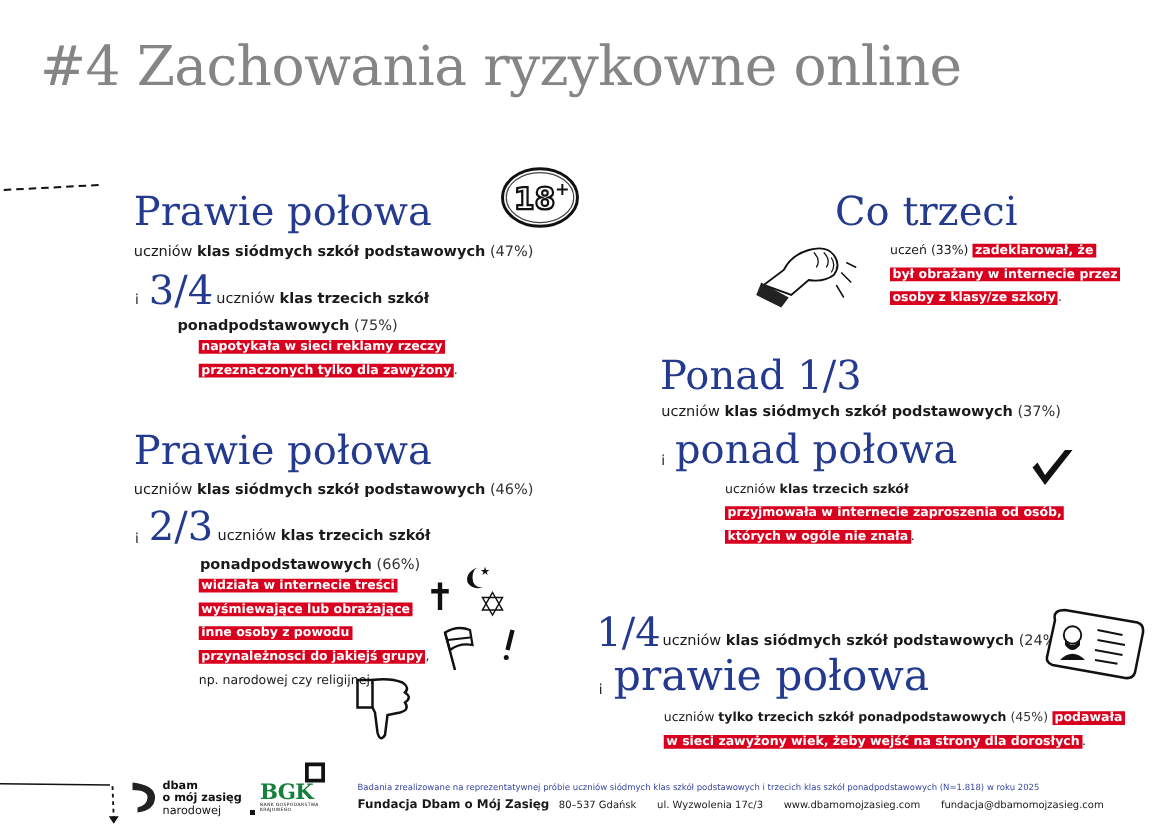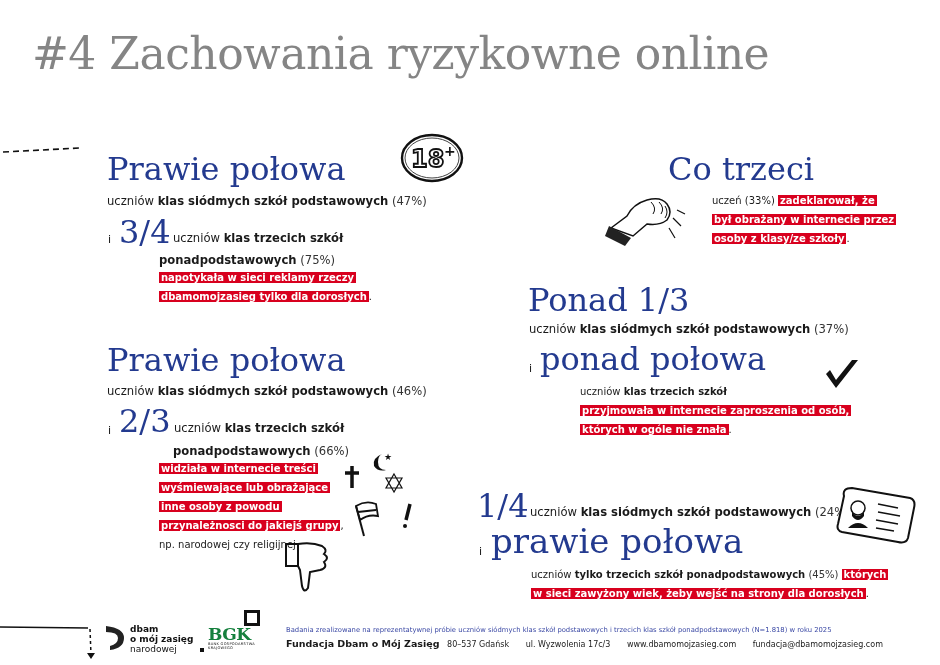--- a/index.html
+++ b/index.html
@@ -60,26 +60,26 @@
   <text x="45" y="24" font-family="DejaVu Sans, sans-serif" font-size="14" font-weight="bold" fill="#111">+</text>
 </svg>
 <div class="abs txt" style="left:107px;top:192px">
   <span>uczniów </span><b>klas siódmych szkół podstawowych</b><span class="pct"> (47%)</span>
 </div>
 <div class="abs small-i" style="left:108px;top:233px">i</div>
 <div class="abs big b1" style="left:119px;top:216px">3/4</div>
 <div class="abs txt" style="left:173px;top:229px">
   <span>uczniów </span><b>klas trzecich szkół</b>
 </div>
-<div class="abs txt" style="left:159px;top:251px">
+<div class="abs txt" style="left:142px;top:251px">
   <b>ponadpodstawowych</b><span class="pct"> (75%)</span>
 </div>
 <div class="abs para" style="left:159px;top:268px">
   <div><span class="hl">napotykała w sieci reklamy rzeczy</span></div>
-  <div><span class="hl">dbamomojzasieg tylko dla dorosłych</span><span>.</span></div>
+  <div><span class="hl">przeznaczonych tylko dla zawyżony</span><span>.</span></div>
 </div>
 
 <div class="abs big b1" style="left:668px;top:153px">Co trzeci</div>
 <svg class="abs" style="left:603px;top:188px" width="95" height="60">
   <path d="M8 40 L24 28 Q30 16 44 12 Q58 8 64 16 Q70 24 64 32 Q56 38 44 36 L30 48 Z" fill="#fff" stroke="#111" stroke-width="1.5"></path>
   <path d="M48 14 Q54 20 50 26 M56 14 Q62 20 58 26 M62 18 Q66 24 62 30" fill="none" stroke="#111" stroke-width="1"></path>
   <path d="M6 38 L28 50 L22 58 L2 48 Z" fill="#222"></path>
   <path d="M74 22 L82 26 M70 30 L78 38 M66 40 L72 50" stroke="#111" stroke-width="1.2"></path>
 </svg>
 <div class="abs para" style="left:712px;top:191px;width:200px">
@@ -90,21 +90,21 @@
 
 <div class="abs big b1" style="left:107px;top:344px">Prawie połowa</div>
 <div class="abs txt" style="left:107px;top:382px">
   <span>uczniów </span><b>klas siódmych szkół podstawowych</b><span class="pct"> (46%)</span>
 </div>
 <div class="abs small-i" style="left:108px;top:424px">i</div>
 <div class="abs big b1" style="left:119px;top:405px">2/3</div>
 <div class="abs txt" style="left:174px;top:419px">
   <span>uczniów </span><b>klas trzecich szkół</b>
 </div>
-<div class="abs txt" style="left:173px;top:442px">
+<div class="abs txt" style="left:160px;top:442px">
   <b>ponadpodstawowych</b><span class="pct"> (66%)</span>
 </div>
 <div class="abs para" style="left:159px;top:459px">
   <div><span class="hl">widziała w internecie treści</span></div>
   <div><span class="hl">wyśmiewające lub obrażające</span></div>
   <div><span class="hl">inne osoby z powodu</span></div>
   <div><span class="hl">przynależnosci do jakiejś grupy</span><span>,</span></div>
   <div>np. narodowej czy religijnej.</div>
 </div>
 
@@ -155,21 +155,21 @@
 <svg class="abs" style="left:836px;top:484px" width="82" height="62">
   <path d="M8 12 Q6 4 16 4 L74 14 Q80 16 78 24 L72 54 Q70 60 62 58 L6 48 Q0 46 2 40 Z" fill="#fff" stroke="#111" stroke-width="2"></path>
   <circle cx="22" cy="24" r="7" fill="none" stroke="#111" stroke-width="1.5"></circle>
   <path d="M16 28 Q22 36 28 28 L28 32 Q22 40 16 32 Z" fill="#111"></path>
   <path d="M12 44 Q22 34 32 44 Z" fill="#111"></path>
   <path d="M42 20 L62 24 M42 28 L64 32 M40 36 L62 40 M40 44 L58 47" stroke="#111" stroke-width="1.5"></path>
 </svg>
 <div class="abs small-i" style="left:479px;top:545px">i</div>
 <div class="abs big b2" style="left:491px;top:524px">prawie połowa</div>
 <div class="abs para" style="left:531px;top:565px">
-  <div><span>uczniów </span><b>tylko trzecich szkół ponadpodstawowych</b><span class="pct"> (45%) </span><span class="hl">których</span></div>
+  <div><span>uczniów </span><b>tylko trzecich szkół ponadpodstawowych</b><span class="pct"> (45%) </span><span class="hl">podawała</span></div>
   <div><span class="hl">w sieci zawyżony wiek, żeby wejść na strony dla dorosłych</span><span>.</span></div>
 </div>
 
 <svg class="abs" style="left:0;top:615px" width="100" height="50">
   <path d="M0 12 L88 13" stroke="#111" stroke-width="1.3" fill="none"></path>
   <path d="M90 14 L91 40" stroke="#111" stroke-width="1.5" stroke-dasharray="3 3" fill="none"></path>
   <path d="M87 38 L91 44 L95 38 Z" fill="#111"></path>
 </svg>
 <svg class="abs" style="left:104px;top:624px" width="22" height="28">
   <path d="M2 2 Q20 4 20 14 Q20 24 6 26 L6 22 Q14 20 14 14 Q14 8 2 8 Z" fill="#222"></path>

